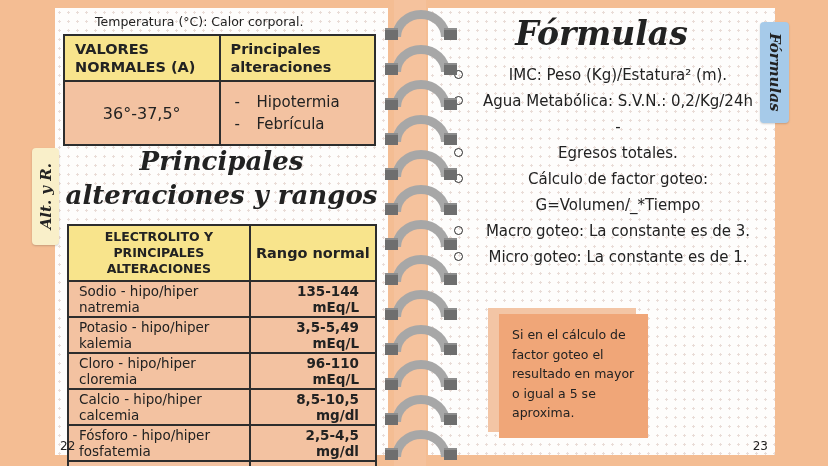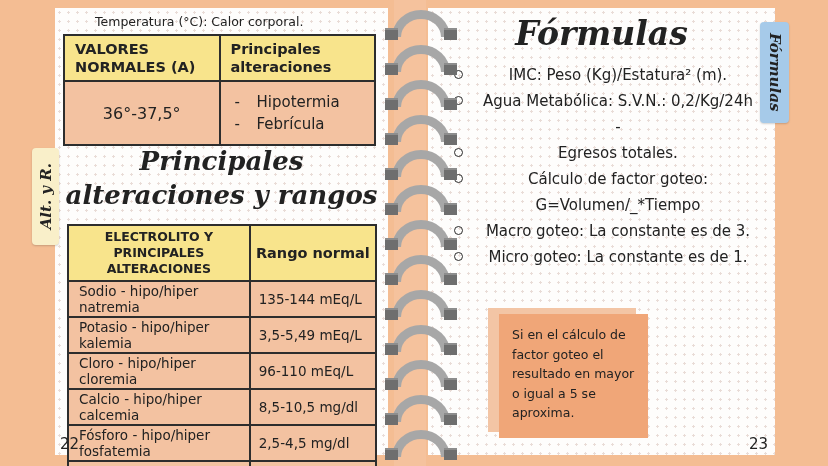--- a/index.html
+++ b/index.html
@@ -67,26 +67,26 @@
   .left-title {
     position:absolute; top:136px; left:0; width:100%; text-align:center;
     font-family:"DejaVu Serif", serif; font-style:italic; font-weight:bold;
     font-size:26px; line-height:34px;
   }
 
   .t2 { position:absolute; left:12px; top:216px; width:310px; }
   .t2 th { background:#f8e48c; padding:3px 4px; height:40px; text-align:center; }
   .t2 th.c1 { width:59%; font-size:12.5px; line-height:16px; }
   .t2 th.c2 { font-size:14.5px; }
-  .t2 td { background:#f3c2a1; font-size:13.5px; height:25px; padding:1px 8px; }
+  .t2 td { background:#f3c2a1; font-size:13.5px; height:25px; padding:1px 16px; }
   .t2 td.c1 { padding-left:10px; }
-  .t2 td.c2 { text-align:left; }
+  .t2 td.c2 { text-align:right;font-weight:bold; }
   .t2 tr.center td.c1 { text-align:center; padding-left:4px; line-height:19px; }
 
-  .pageno { position:absolute; bottom:2px; font-size:15px; }
+  .pageno { position:absolute; bottom:2px; font-size:12px; }
   .pn-left { left:5px; }
   .pn-right { right:7px; }
 
   
   .right-title {
     position:absolute; top:6px; left:0; width:100%; text-align:center;
     font-family:"DejaVu Serif", serif; font-style:italic; font-weight:bold; font-size:33px;
   }
   .formulas { position:absolute; left:24px; top:54px; width:306px; list-style:none; }
   .formulas li { position:relative; padding-left:26px; font-size:15px; line-height:26px; }

